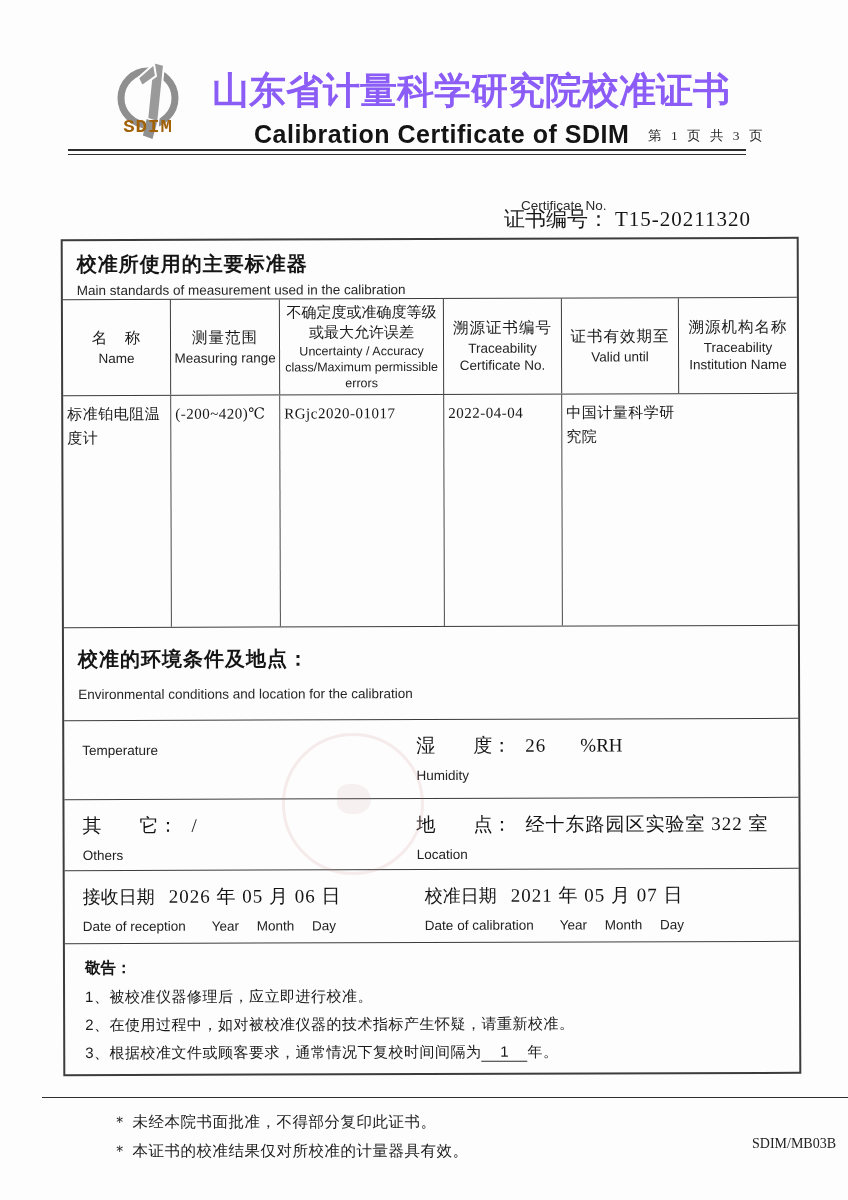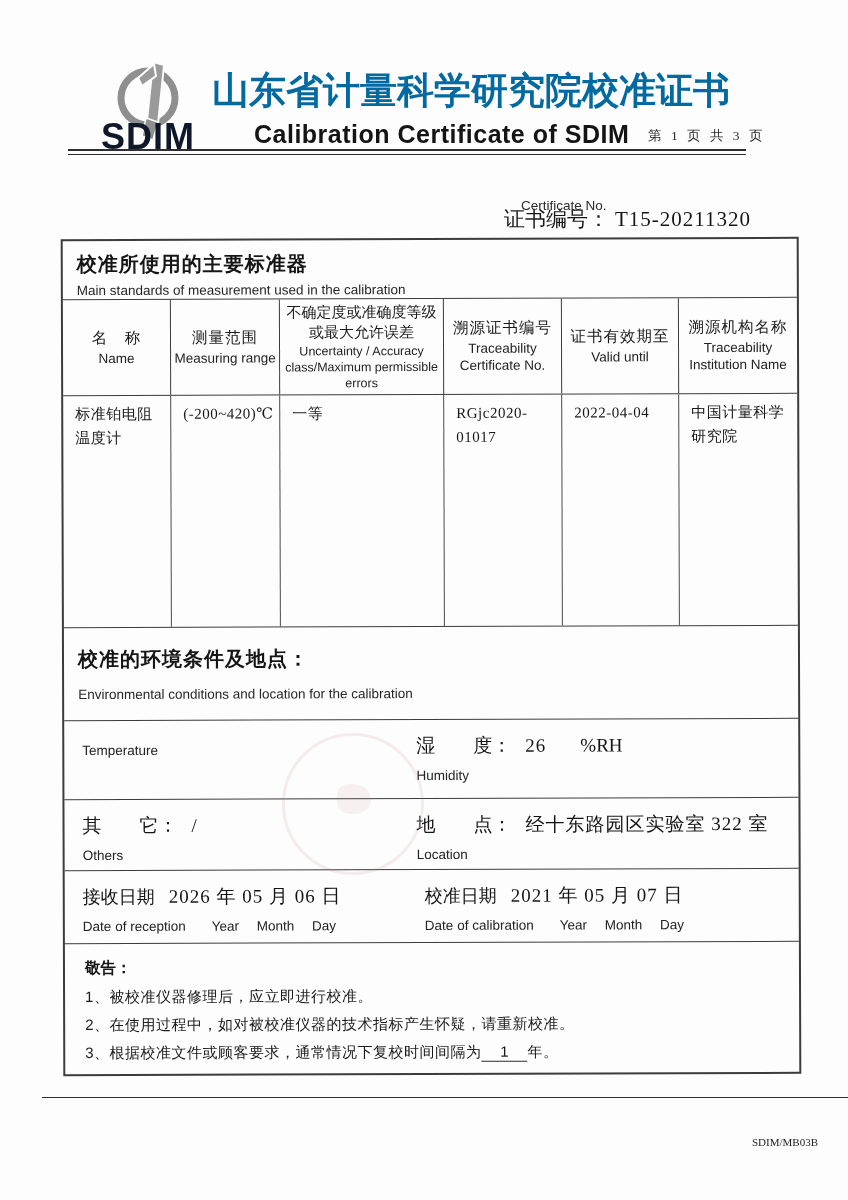--- a/index.html
+++ b/index.html
@@ -13,27 +13,27 @@
   }
   .page {
     position: absolute; inset: 0;
     background: #fdfdfd;
   }
   
   .logo { position: absolute; left: 96px; top: 56px; width: 110px; height: 110px; }
   .logo svg { display: block; }
   .logo-text {
     position: absolute; left: 2px; top: 60px; width: 100px;
-    text-align: center; font-weight: bold; font-size: 36px; letter-spacing: 1px;
-    color: #0f172a; font-family: Liberation Sans, sans-serif;
+    text-align: center; font-weight: bold; font-size: 19px; letter-spacing: 1px;
+    color: #a16207; font-family: Liberation Mono, monospace;
   }
   .title-cn {
     position: absolute; left: 212px; top: 66px; width: 540px;
     font-family: "Liberation Serif", "DejaVu Serif", serif;
-    font-weight: bold; font-size: 37px; letter-spacing: 0px; color: #0369a1;
+    font-weight: bold; font-size: 37px; letter-spacing: 0px; color: #8b5cf6;
     white-space: nowrap;
   }
   .title-en {
     position: absolute; left: 254px; top: 120px;
     font-weight: bold; font-size: 25px; color: #141414; letter-spacing: 0.5px;
     white-space: nowrap;
   }
   .page-info {
     position: absolute; left: 648px; top: 127px;
     font-family: "Liberation Serif", "DejaVu Serif", serif;
@@ -79,21 +79,21 @@
   }
   .grid-header .cell:last-child { border-right: none; }
   .grid-header .cn { font-size: 15.5px; color: #1a1a1a; letter-spacing: 1px; line-height: 1.35; }
   .grid-header .en { font-size: 13.5px; color: #222; line-height: 1.25; margin-top: 2px; }
   .grid-header .cell-uncertainty .cn { font-size: 15px; letter-spacing: 0; }
   .grid-header .cell-uncertainty .en { font-size: 12.5px; }
 
   .grid-data { height: 232px; border-bottom: 1.5px solid #3c3c3c; }
   .grid-data .cell {
     border-right: 1.2px solid #4a4a4a;
-    padding: 6px 12px; font-family: "Liberation Serif", "DejaVu Serif", serif;
+    padding: 6px 4px; font-family: "Liberation Serif", "DejaVu Serif", serif;
     font-size: 15px; color: #181818; line-height: 1.6; letter-spacing: 0.5px;
   }
   .grid-data .cell:last-child { border-right: none; }
 
   .row-2col { position: relative; border-bottom: 1.5px solid #3c3c3c; }
   .row-temp { height: 79px; }
   .row-others { height: 71px; }
   .row-dates { height: 73px; }
   .field { position: absolute; top: 0; height: 100%; padding-top: 13px; }
   .field.left { left: 18px; }
@@ -117,21 +117,21 @@
   .notice-title { font-size: 15.5px; font-weight: bold; color: #151515; }
   .notice-item { font-size: 15px; color: #1a1a1a; margin-top: 9px; letter-spacing: 0.5px; }
   .recal-underline {
     display: inline-block; min-width: 46px; text-align: center;
     border-bottom: 1.2px solid #2a2a2a; line-height: 1.1;
   }
   
   .footer-rule { position: absolute; left: 42px; top: 1097px; width: 806px; height: 0; border-top: 1.8px solid #2f2f2f; }
   .footer-notes { position: absolute; left: 112px; top: 1108px; font-family: "Liberation Serif", "DejaVu Serif", serif; }
   .footer-note { font-size: 15.5px; color: #1d1d1d; line-height: 1.85; letter-spacing: 0.5px; }
-  .form-code { position: absolute; left: 752px; top: 1136px; font-family: "Liberation Serif", "DejaVu Serif", serif; font-size: 11px; color: #222; }
+  .form-code { position: absolute; left: 752px; top: 1136px; font-family: "Liberation Serif", "DejaVu Serif", serif; font-size: 14px; color: #222; }
   
   .stamp {
     position: absolute; left: 282px; top: 733px; width: 142px; height: 142px;
     border-radius: 50%; border: 3px solid rgba(201, 128, 128, 0.14);
     pointer-events: none;
   }
   .stamp::after {
     content: ""; position: absolute; left: 52px; top: 48px; width: 34px; height: 30px;
     background: rgba(201, 128, 128, 0.10); border-radius: 40% 60% 55% 45%;
   }
@@ -191,21 +191,20 @@
       </div>
       <div class="cell">
         <div class="cn">溯源机构名称</div>
         <div class="en">Traceability Institution Name</div>
       </div>
     </div>
 
     <div class="grid6 grid-data">
       <div class="cell">标准铂电阻温度计</div>
       <div class="cell">(-200~420)℃</div>
-      <div class="cell">一等</div>
       <div class="cell">RGjc2020-01017</div>
       <div class="cell">2022-04-04</div>
       <div class="cell">中国计量科学研究院</div>
     </div>
 
     <div class="sec-title sec-env">
       <div class="cn">校准的环境条件及地点：</div>
       <div class="en">Environmental conditions and location for the calibration</div>
     </div>
 
@@ -262,15 +261,19 @@
       <div class="notice-item">
         <span>3、根据校准文件或顾客要求，通常情况下复校时间间隔为</span><span class="recal-underline">1</span><span>年。</span>
       </div>
     </div>
 
   </div>
 
   <div class="stamp"></div>
 
   <div class="footer-rule"></div>
+  <div class="footer-notes">
+    <div class="footer-note">＊ 未经本院书面批准，不得部分复印此证书。</div>
+    <div class="footer-note">＊ 本证书的校准结果仅对所校准的计量器具有效。</div>
+  </div>
   <div class="form-code">SDIM/MB03B</div>
 
 </div>
 
 </body></html>

